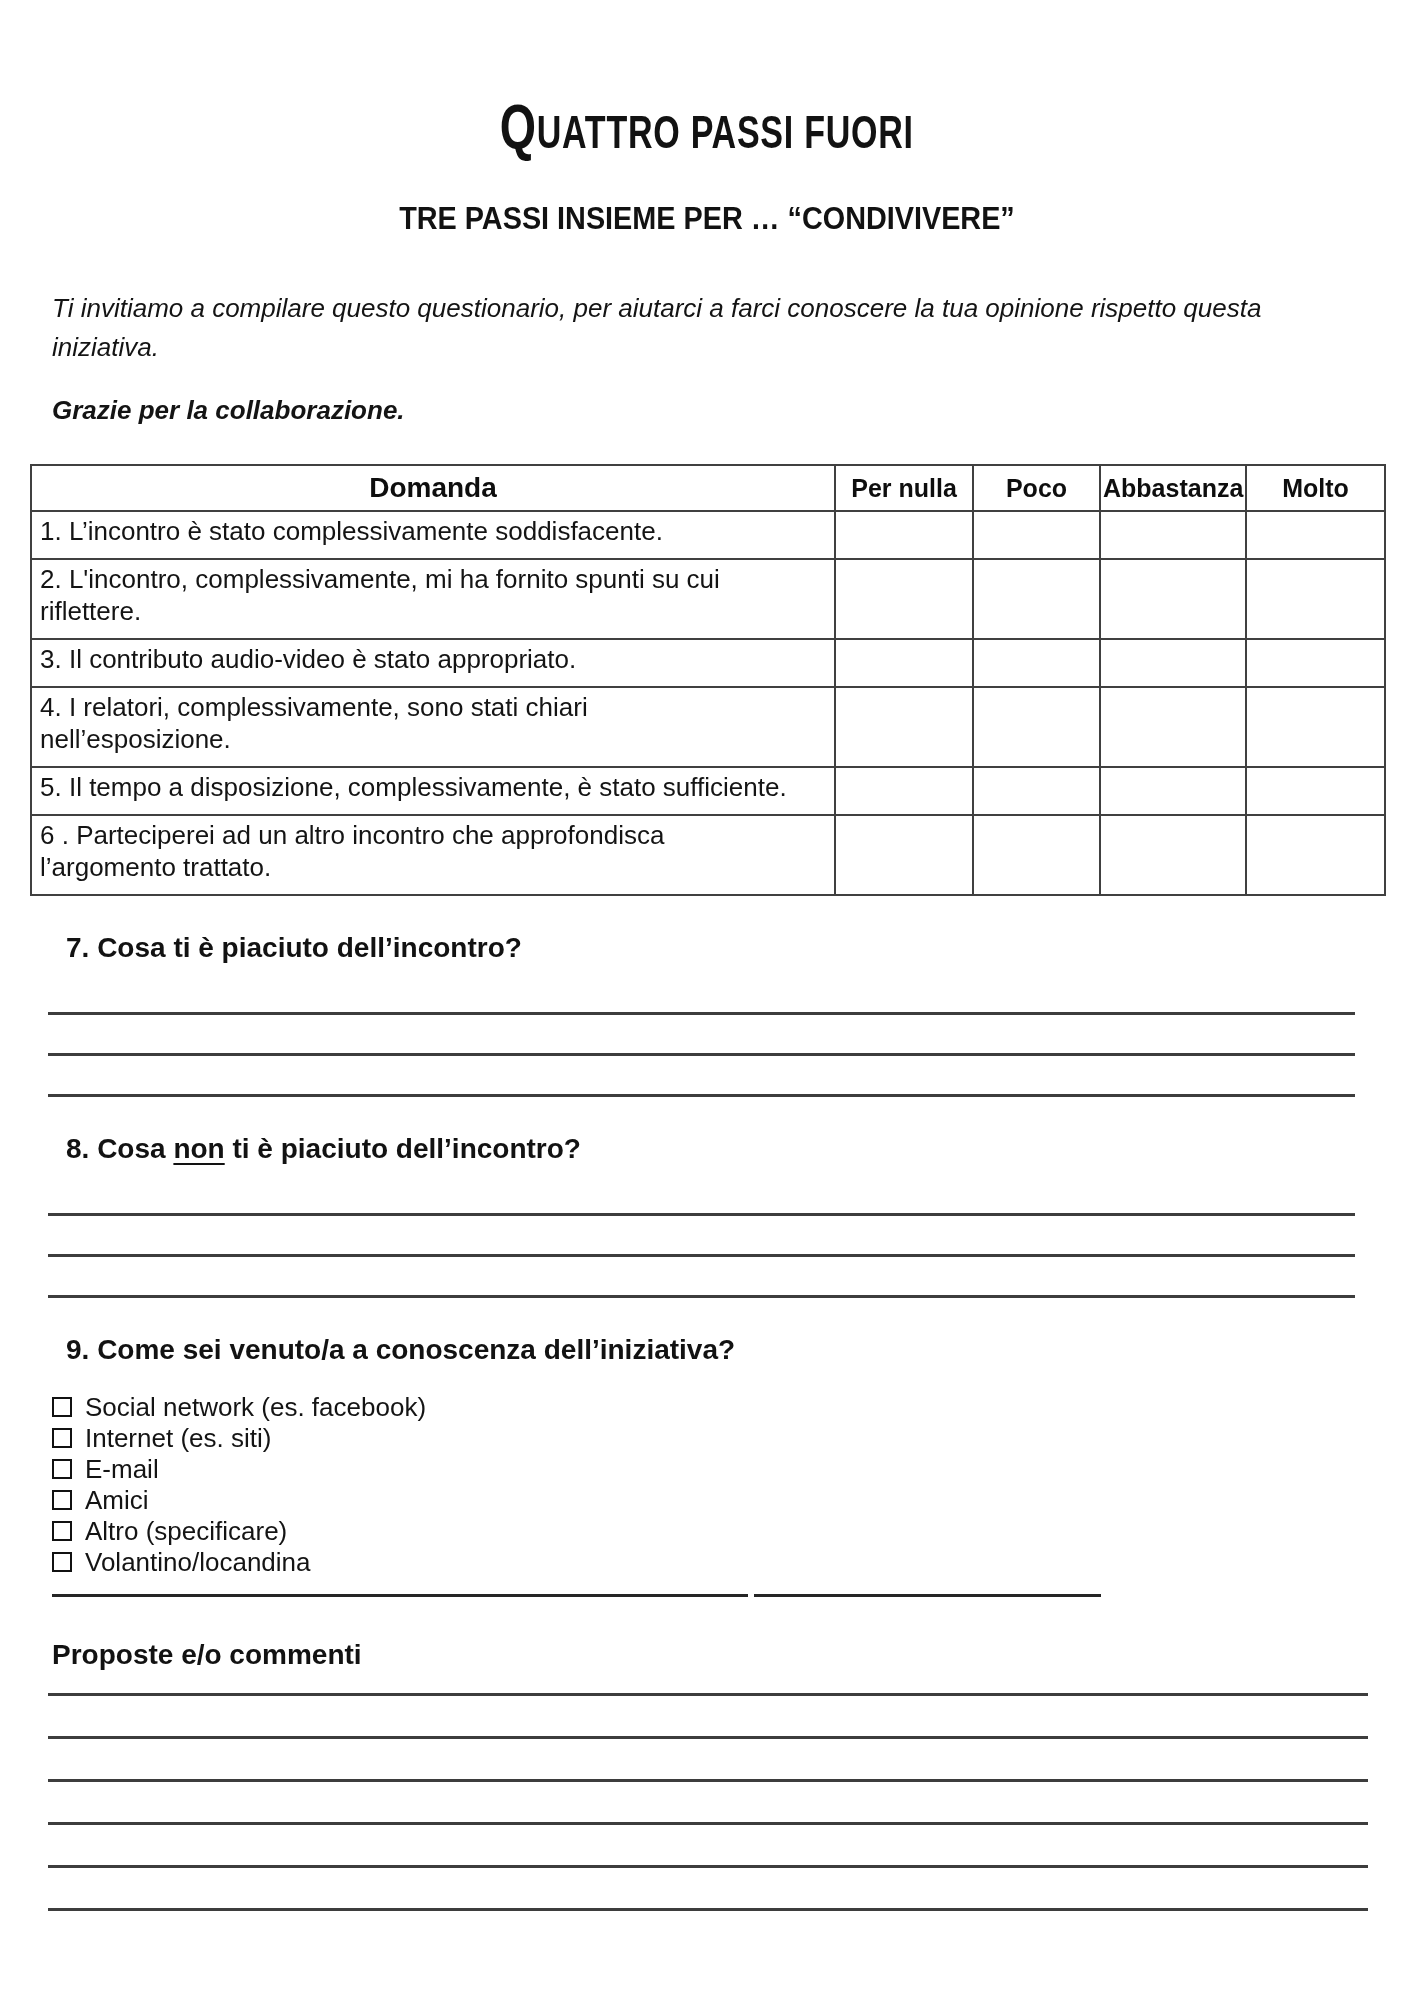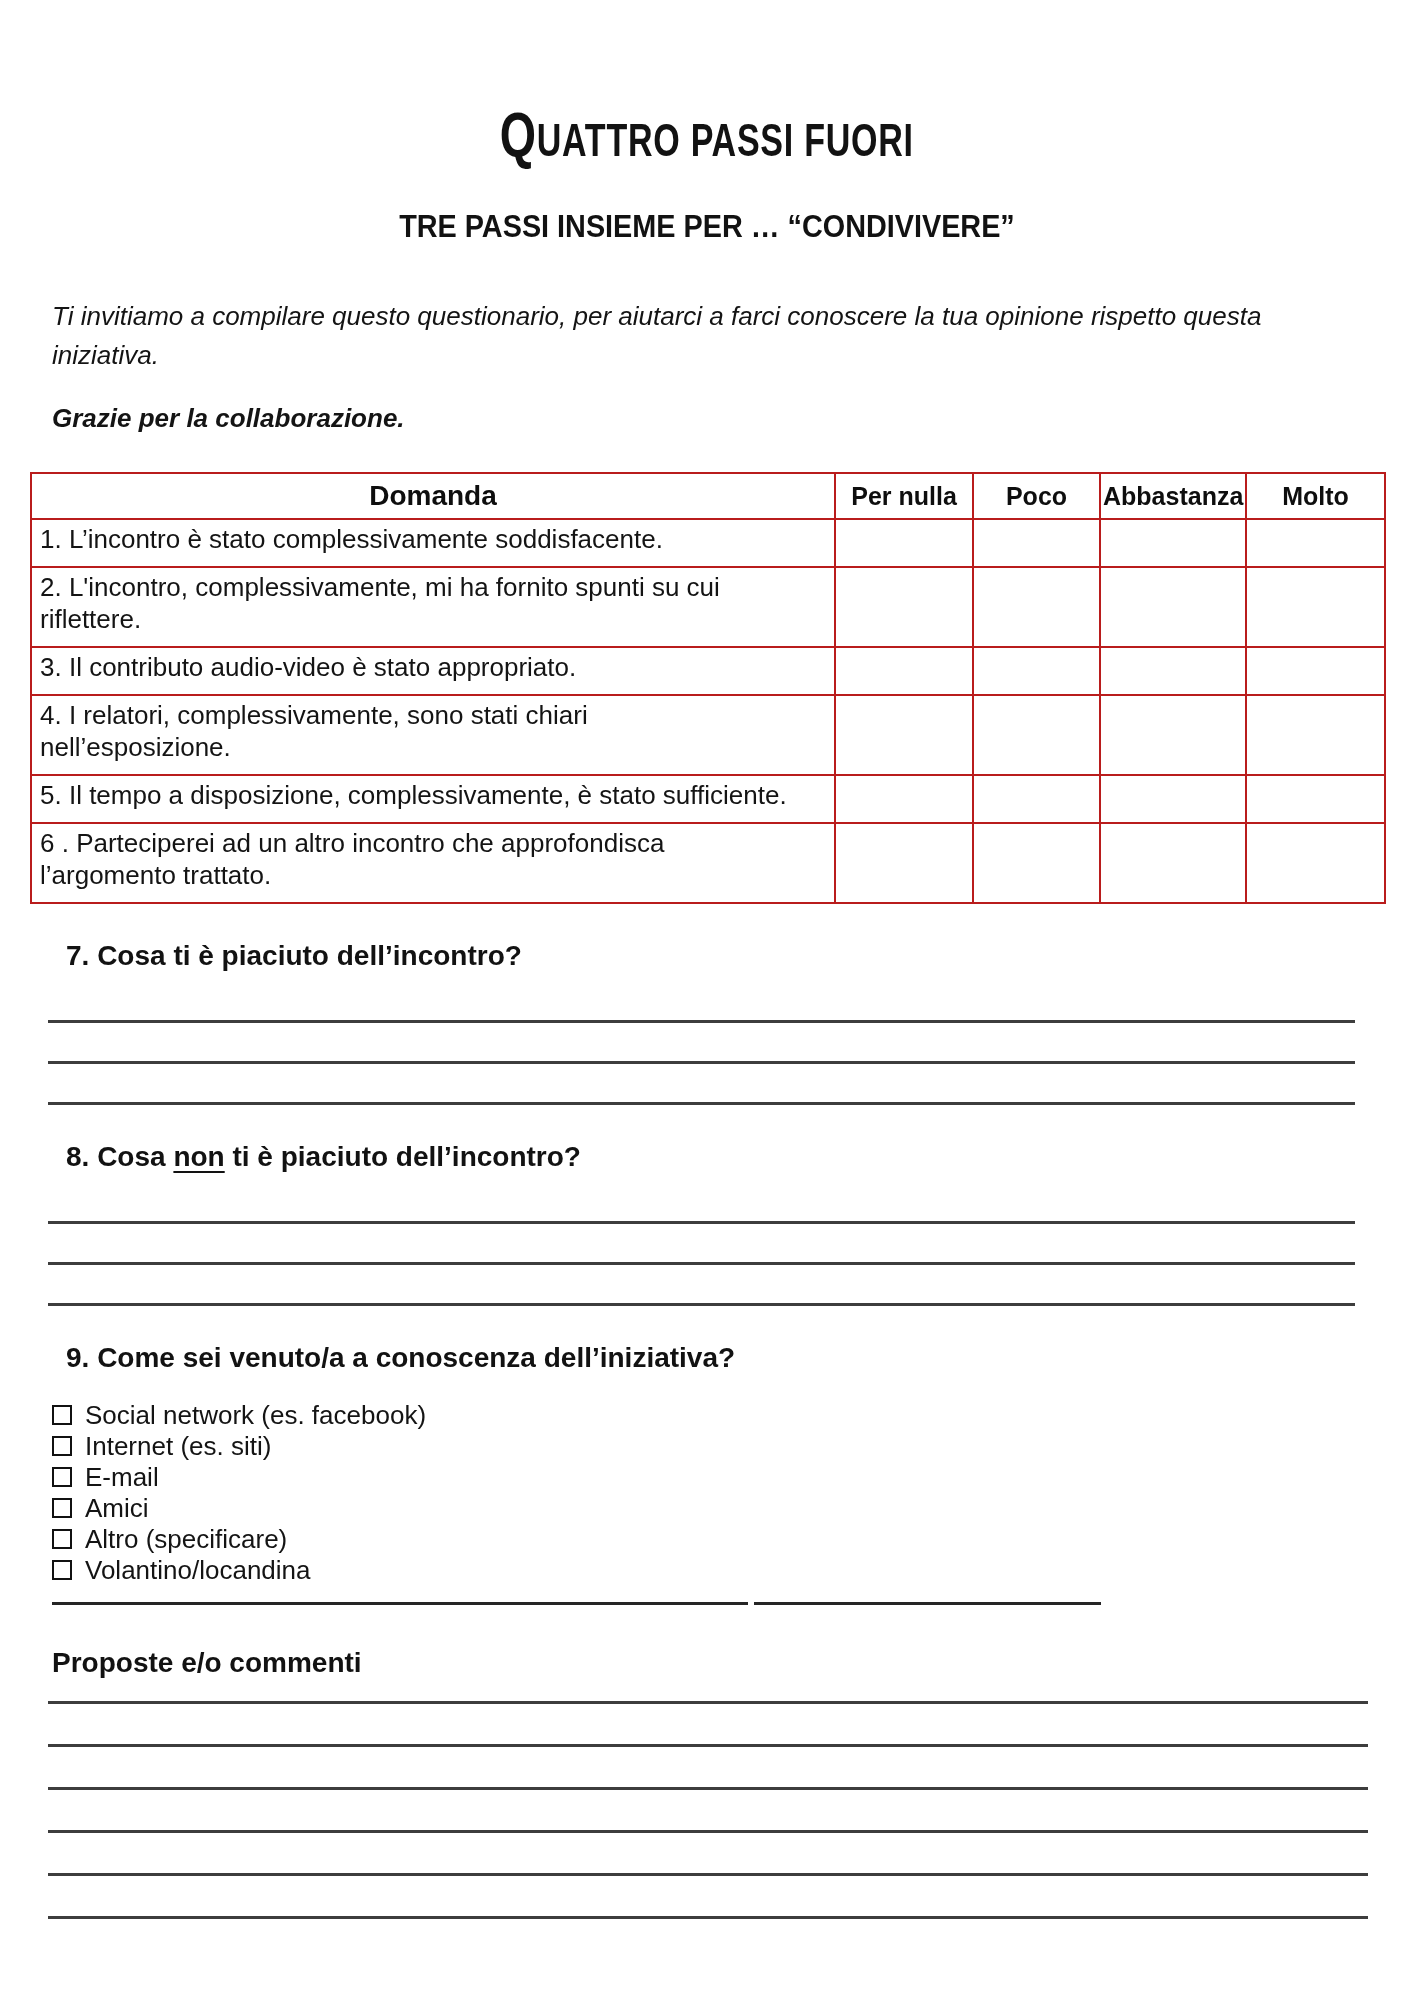--- a/index.html
+++ b/index.html
@@ -8,21 +8,21 @@
     background: #ffffff;
     color: #161616;
     font-family: "Liberation Sans", sans-serif;
   }
   .page { position: relative; width: 1414px; min-height: 2000px; overflow: hidden; }
 
   .pre { white-space: pre-line; }
 
   
   .title {
-    margin: 12px; padding-top: 86px;
+    margin: 4px; padding-top: 86px;
     text-align: center; font-weight: 700; color: #121212;
   }
   .title-inner { display: inline-block; transform: scaleX(0.74); transform-origin: center; white-space: nowrap; }
   .t-big   { font-size: 63px; letter-spacing: 1px; }
   .t-small { font-size: 46px; letter-spacing: 1px; }
 
   
   .subtitle {
     margin-top: 38px; text-align: center;
     font-weight: 700; font-size: 32px; color: #121212;
@@ -39,21 +39,21 @@
     margin: 28px 40px 0 52px;
     font-style: italic; font-weight: 700; font-size: 26px; color: #141414;
   }
 
   
   table.ratings {
     margin: 38px 0 0 30px;
     border-collapse: collapse; table-layout: fixed;
     width: 1356px;
   }
-  table.ratings th, table.ratings td { border: 2px solid #b91c1c; }
+  table.ratings th, table.ratings td { border: 2px solid #404040; }
   table.ratings th {
     font-weight: 700; text-align: center; vertical-align: middle;
     font-size: 25px; padding: 6px 2px; color: #0e0e0e;
   }
   table.ratings th.th-domanda { font-size: 28px; }
   table.ratings td.q-cell {
     font-size: 26px; line-height: 32px;
     padding: 3px 8px 11px 8px; vertical-align: top; color: #141414;
   }
   table.ratings td.rating-cell { height: 38px; }

